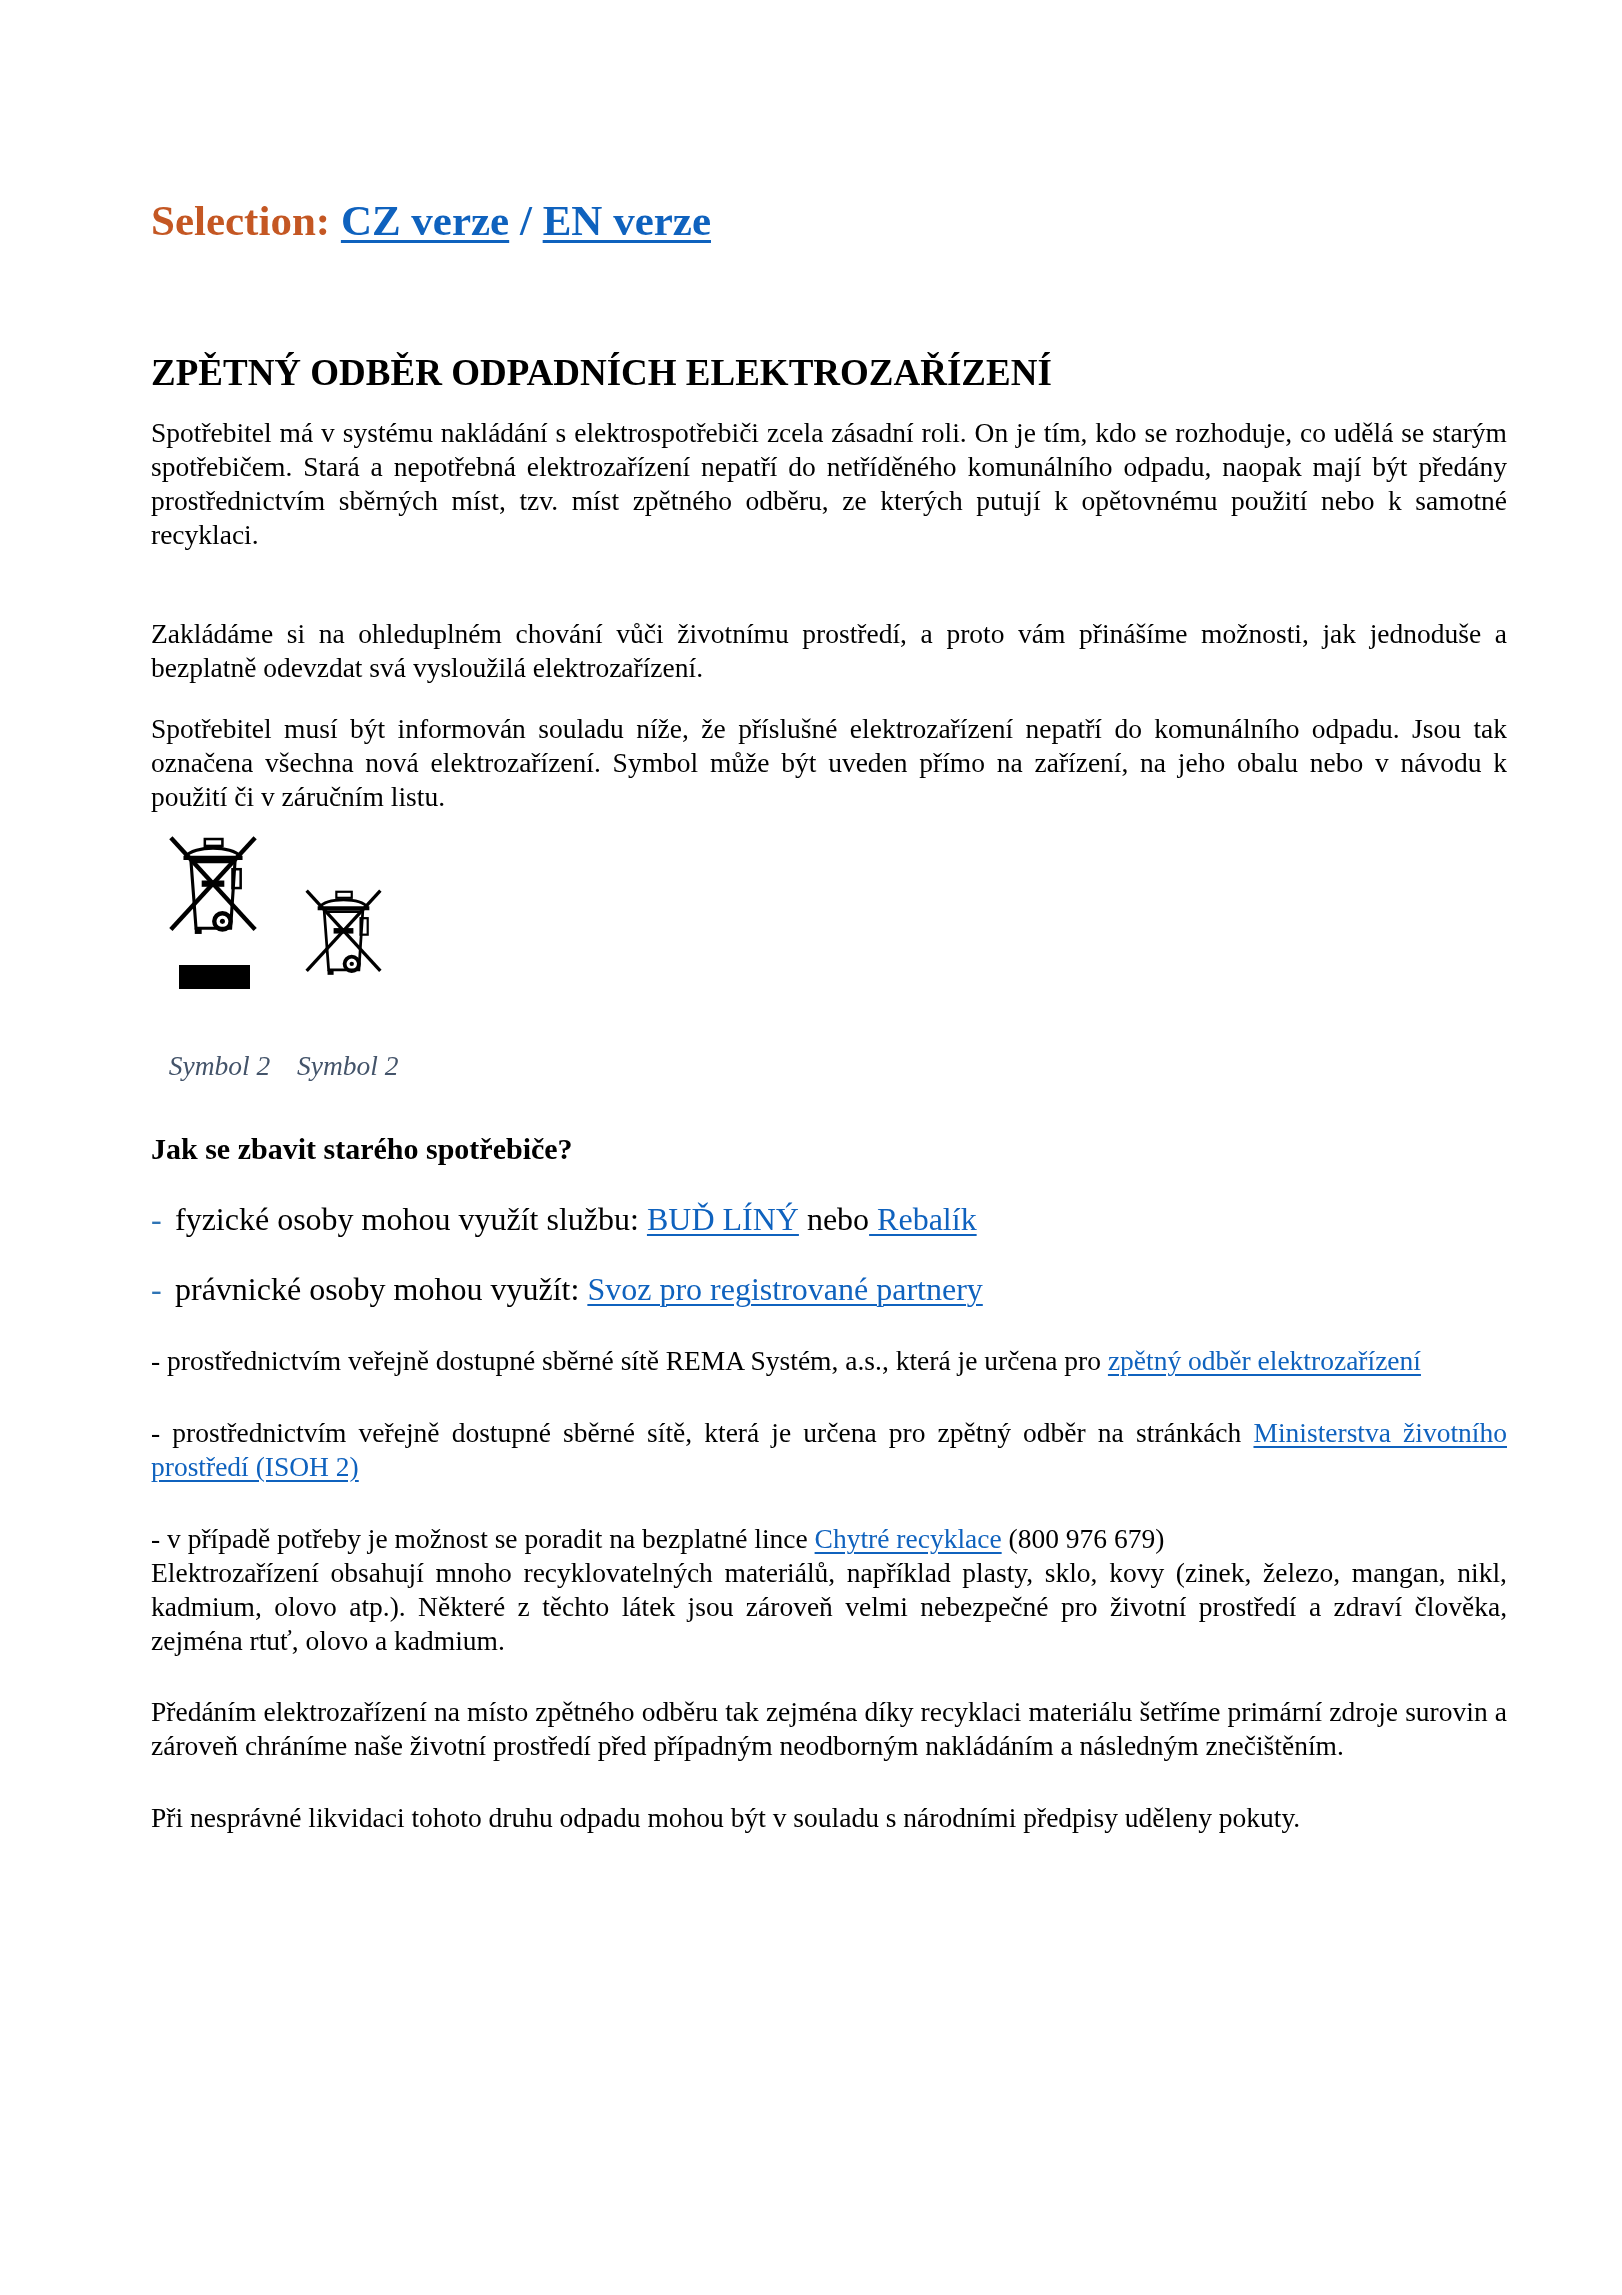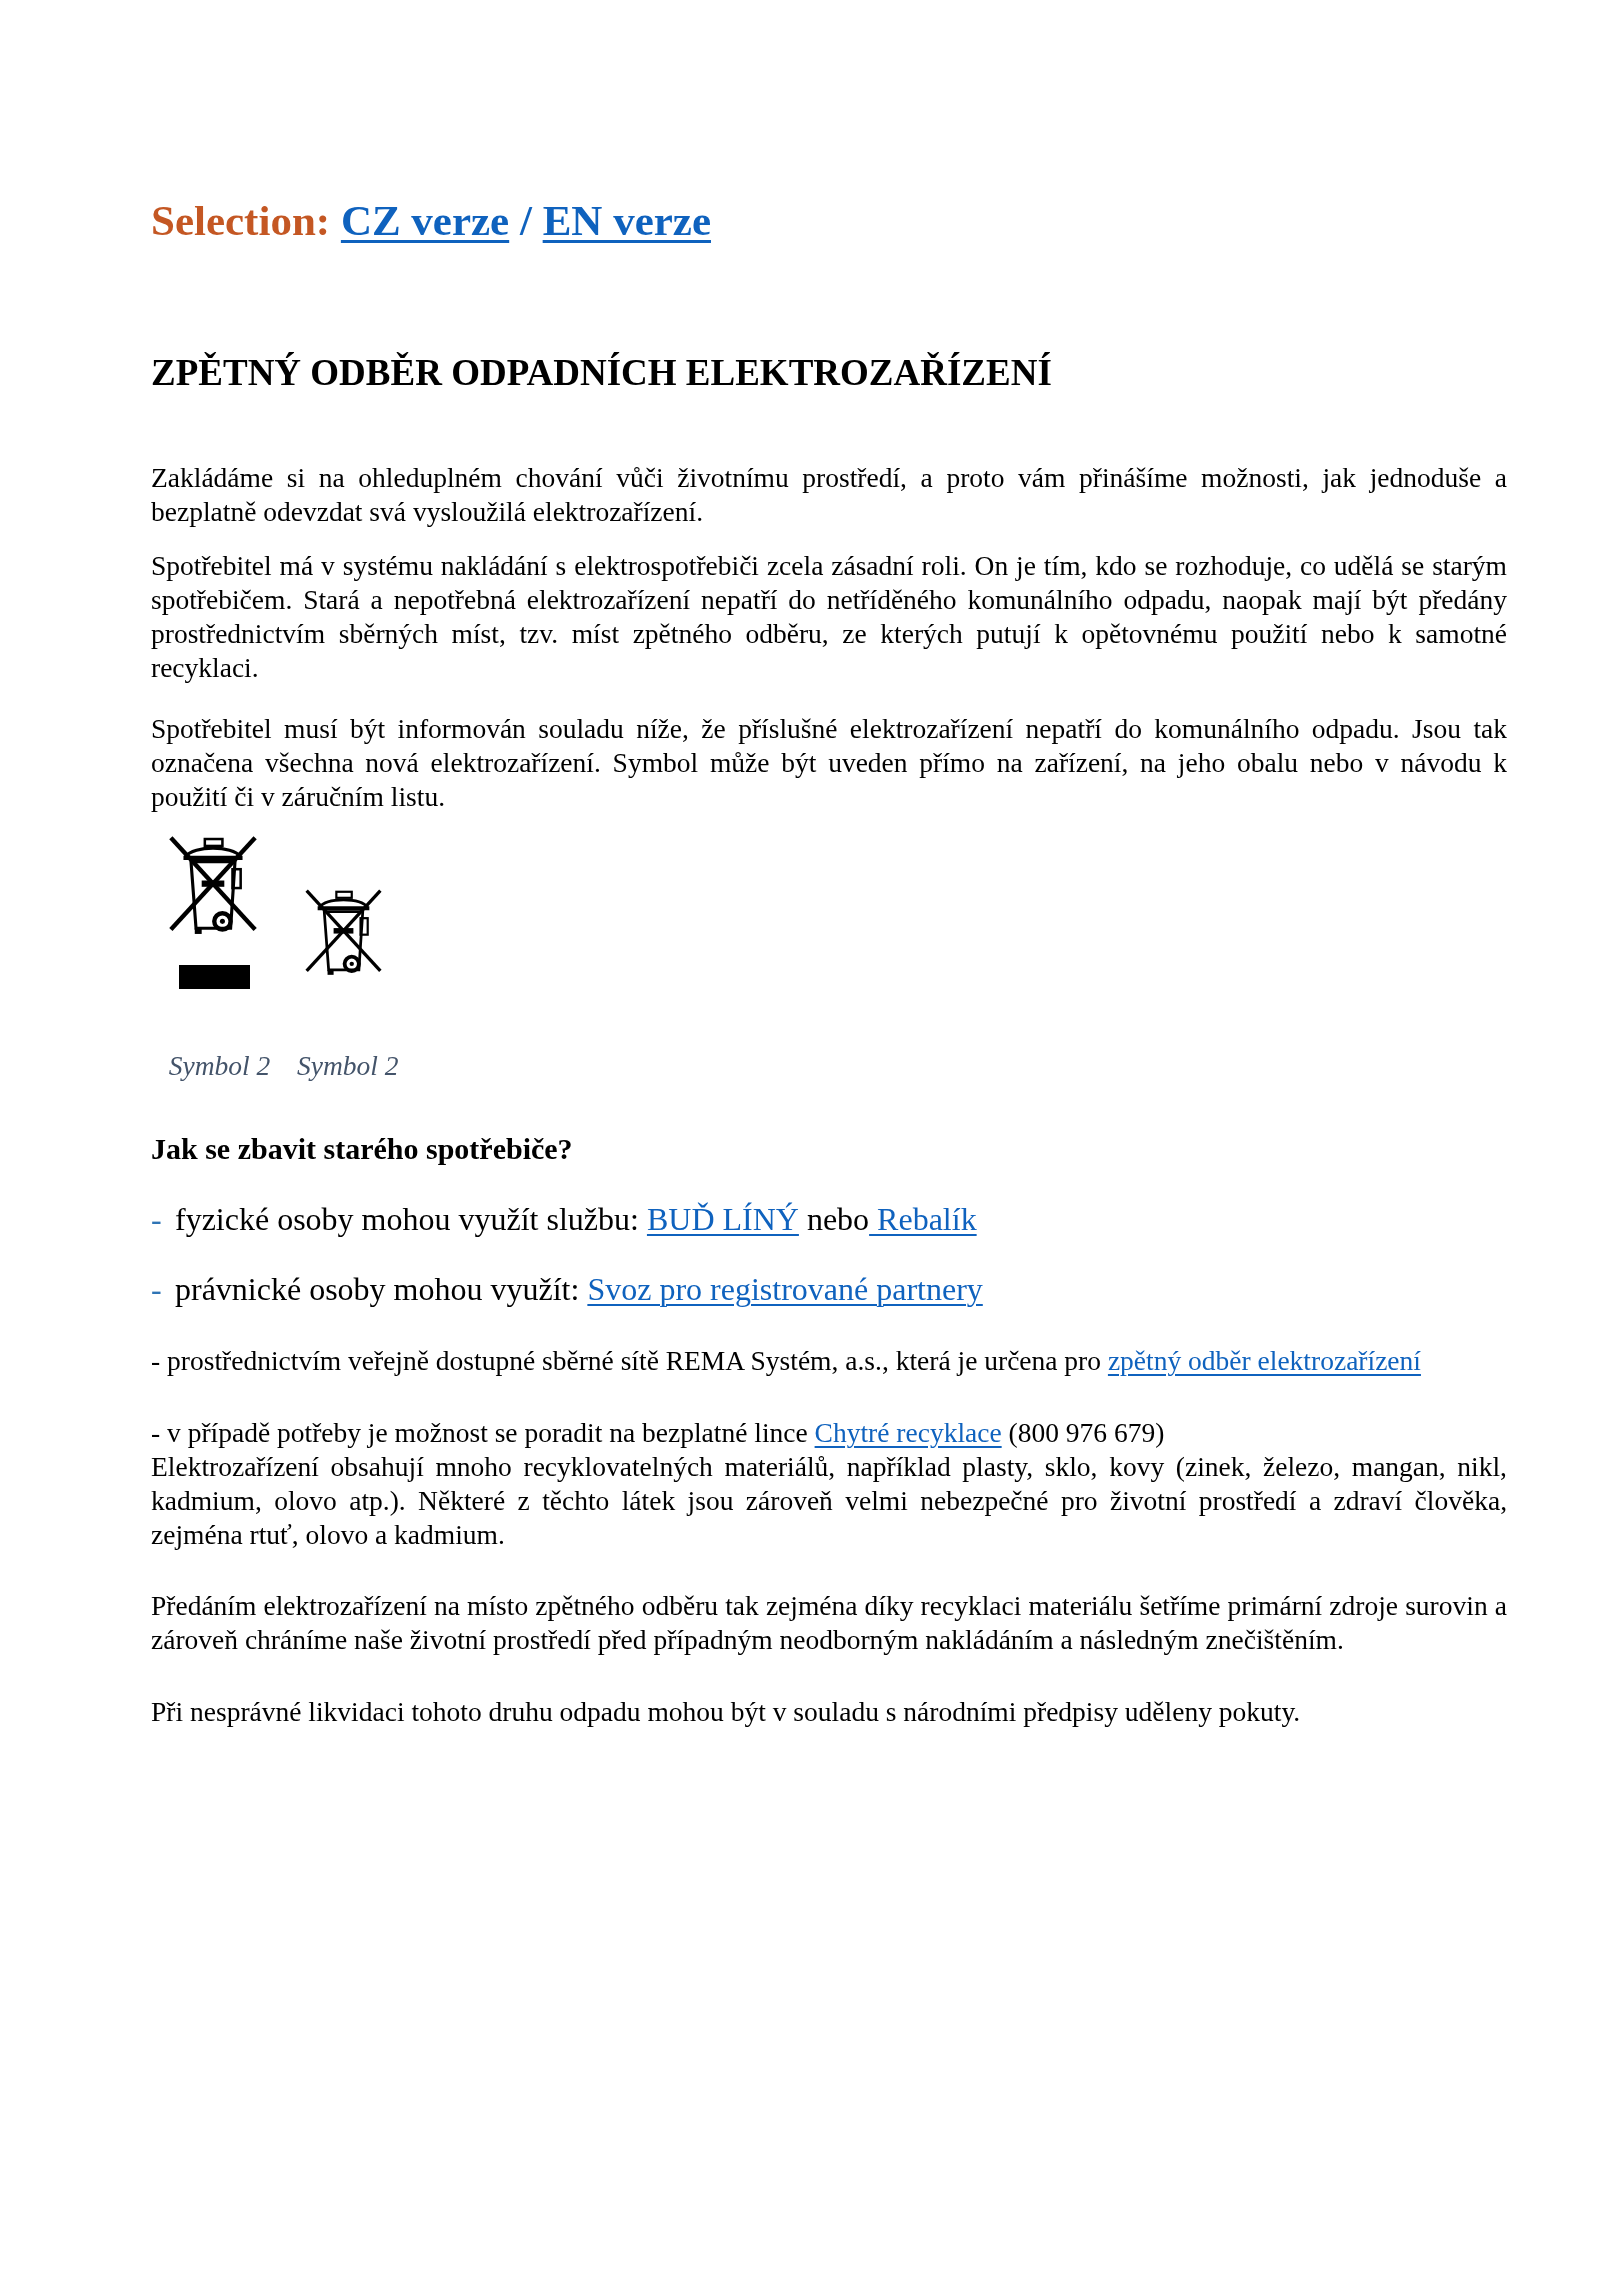--- a/index.html
+++ b/index.html
@@ -102,22 +102,22 @@
 <div class="page">
   <div class="content">
 
     <div class="selection">
       <span class="sel-label">Selection:</span>
       <span> </span><a class="sel-link">CZ verze</a><span class="sel-sep"> / </span><a class="sel-link">EN verze</a>
     </div>
 
     <div class="h-caps">ZPĚTNÝ ODBĚR ODPADNÍCH ELEKTROZAŘÍZENÍ</div>
 
+    <p class="body mt-para2">Spotřebitel má v systému nakládání s elektrospotřebiči zcela zásadní roli. On je tím, kdo se rozhoduje, co udělá se starým spotřebičem. Stará a nepotřebná elektrozařízení nepatří do netříděného komunálního odpadu, naopak mají být předány prostřednictvím sběrných míst, tzv. míst zpětného odběru, ze kterých putují k opětovnému použití nebo k samotné recyklaci.</p>
     <p class="body mt-para1">Zakládáme si na ohleduplném chování vůči životnímu prostředí, a proto vám přinášíme možnosti, jak jednoduše a bezplatně odevzdat svá vysloužilá elektrozařízení.</p>
-    <p class="body mt-para2">Spotřebitel má v systému nakládání s elektrospotřebiči zcela zásadní roli. On je tím, kdo se rozhoduje, co udělá se starým spotřebičem. Stará a nepotřebná elektrozařízení nepatří do netříděného komunálního odpadu, naopak mají být předány prostřednictvím sběrných míst, tzv. míst zpětného odběru, ze kterých putují k opětovnému použití nebo k samotné recyklaci.</p>
     <p class="body mt-para3">Spotřebitel musí být informován souladu níže, že příslušné elektrozařízení nepatří do komunálního odpadu. Jsou tak označena všechna nová elektrozařízení. Symbol může být uveden přímo na zařízení, na jeho obalu nebo v návodu k použití či v záručním listu.</p>
 
     <div class="symbols">
       <svg class="sym1-svg" width="88" height="110" viewBox="0 0 140 175">
         <g fill="none" stroke="#000000">
           <line x1="3" y1="6" x2="137" y2="152" stroke-width="7"></line>
           <line x1="137" y1="6" x2="3" y2="152" stroke-width="7"></line>
           <rect x="57" y="8" width="28" height="11" stroke-width="4"></rect>
           <path d="M26 36 C40 18, 100 18, 114 36" stroke-width="5"></path>
           <line x1="23" y1="38" x2="117" y2="38" stroke-width="7"></line>
@@ -154,20 +154,21 @@
 
     <div class="h-sub mt-how">Jak se zbavit starého spotřebiče?</div>
 
     <p class="bullet mt-b1"><span class="dash dash-blue">-</span><span>fyzické osoby mohou využít službu: </span><a class="doc-link">BUĎ LÍNÝ</a><span> nebo</span><a class="doc-link"> Rebalík</a></p>
 
     <p class="bullet mt-b"><span class="dash dash-blue">-</span><span>právnické osoby mohou využít: </span><a class="doc-link">Svoz pro registrované partnery</a></p>
 
 
     <p class="body mt-b4"><span>- prostřednictvím veřejně dostupné sběrné sítě REMA Systém, a.s., která je určena pro </span><a class="doc-link">zpětný odběr elektrozařízení</a></p>
 
+    <p class="body mt-b4"><span>- prostřednictvím veřejně dostupné sběrné sítě, která je určena pro zpětný odběr na stránkách </span><a class="doc-link">Ministerstva životního prostředí (ISOH 2)</a></p>
 
     <p class="body mt-b4"><span>- v případě potřeby je možnost se poradit na bezplatné lince </span><a class="doc-link">Chytré recyklace</a><span> (800 976 679)</span></p>
 
     <p class="body">Elektrozařízení obsahují mnoho recyklovatelných materiálů, například plasty, sklo, kovy (zinek, železo, mangan, nikl, kadmium, olovo atp.). Některé z těchto látek jsou zároveň velmi nebezpečné pro životní prostředí a zdraví člověka, zejména rtuť, olovo a kadmium.</p>
 
     <p class="body mt-benefit">Předáním elektrozařízení na místo zpětného odběru tak zejména díky recyklaci materiálu šetříme primární zdroje surovin a zároveň chráníme naše životní prostředí před případným neodborným nakládáním a následným znečištěním.</p>
 
     <p class="body mt-fines">Při nesprávné likvidaci tohoto druhu odpadu mohou být v souladu s národními předpisy uděleny pokuty.</p>
 
   </div>

